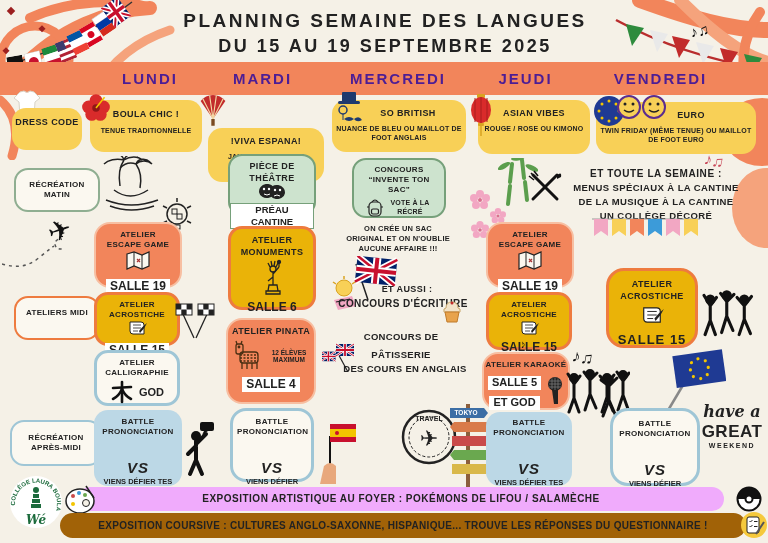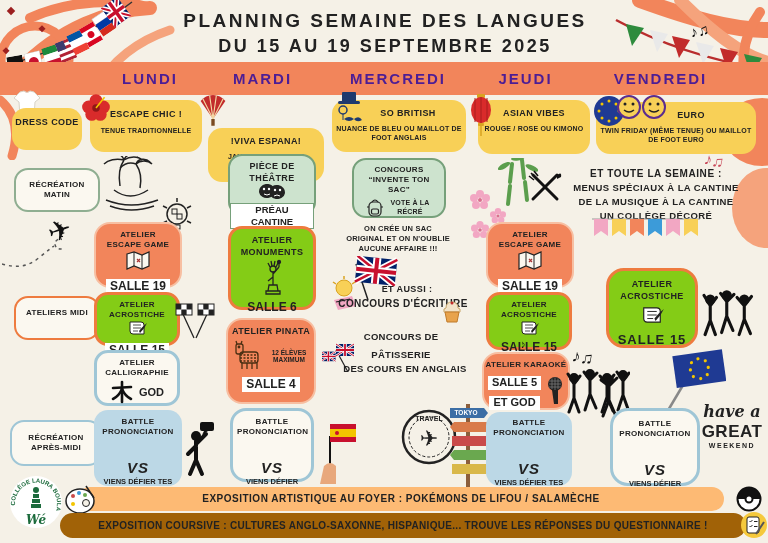--- a/index.html
+++ b/index.html
@@ -5,21 +5,21 @@
   html,body{margin:0;padding:0;background:#888;}
   .poster{position:relative;width:768px;height:543px;background:#F5F1E7;overflow:hidden;
           font-family:"Liberation Sans",sans-serif;color:#222;}
   .abs{position:absolute;}
   .ctr{text-align:center;}
   .b{font-weight:bold;}
   .box{position:absolute;box-sizing:border-box;text-align:center;border-radius:12px;}
   .yellow{background:#F8D057;border-radius:14px;}
   .greenb{background:#CDE3CE;border:2px solid #76A07A;border-radius:14px;}
   .orfill{background:#F2855B;border:2px solid #F7BFA2;border-radius:16px;}
-  .orline{background:#84cc16;border:3px solid #EE7B3F;border-radius:14px;}
+  .orline{background:#eab308;border:3px solid #EE7B3F;border-radius:14px;}
   .bluline{background:#FBF8F0;border:3px solid #9FC6D6;border-radius:14px;}
   .blufill{background:#BCD8E6;border-radius:14px;}
   .chip{display:inline-block;background:#fff;padding:0 4px;font-weight:bold;color:#222;line-height:1.25;}
   .t8{font-size:8px;font-weight:bold;letter-spacing:.3px;line-height:1.25;}
   .t7{font-size:7px;font-weight:bold;letter-spacing:.2px;line-height:1.3;}
   .t9{font-size:9px;font-weight:bold;letter-spacing:.4px;line-height:1.3;}
   .day{position:absolute;top:0;height:33px;line-height:33px;font-size:15px;font-weight:bold;
        letter-spacing:2px;text-align:center;color:#4c1d95;}
   .vs{font-size:15px;font-weight:900;font-style:italic;letter-spacing:1px;line-height:1.1;margin-top:23px;}
   .battle-ch{font-size:7.5px;font-weight:bold;line-height:1.35;}
@@ -139,21 +139,21 @@
     <span>ATELIERS MIDI</span>
   </div>
   <div class="box t8" style="left:14px;top:168px;width:86px;height:44px;padding:10px 4px 0;background:#FBF8F0;border:2px solid #8FAE91;border-radius:14px;">
     <span>RÉCRÉATION MATIN</span>
   </div>
   <div class="box t8" style="left:10px;top:420px;width:92px;height:46px;padding:11px 4px 0;background:#FBF8F0;border:2px solid #9FC6D6;border-radius:14px;">
     <span>RÉCRÉATION APRÈS-MIDI</span>
   </div>
 
   <div class="box yellow" style="left:90px;top:100px;width:112px;height:52px;padding-top:9px;">
-    <div class="t9">ESCAPE CHIC !</div>
+    <div class="t9">BOULA CHIC !</div>
     <div class="t7" style="margin-top:5px;">TENUE TRADITIONNELLE</div>
   </div>
   <svg class="abs" style="left:80px;top:92px;" width="32" height="32" viewBox="0 0 30 30">
     <g fill="#D92B2B">
         <circle cx="15" cy="8" r="6"></circle>
         <circle cx="8" cy="14" r="6"></circle>
         <circle cx="22" cy="14" r="6"></circle>
         <circle cx="11" cy="21" r="6"></circle>
         <circle cx="19" cy="21" r="6"></circle>
       </g>
@@ -650,21 +650,21 @@
     <div class="vs">VS</div>
     <div class="battle-ch" style="padding:0 8px;">VIENS DÉFIER TES PROFS !</div>
   </div>
 
   <div class="abs ctr" style="left:700px;top:402px;width:64px;">
     <div style="font-family:'DejaVu Serif',serif;font-style:italic;font-weight:bold;font-size:16px;">have a</div>
     <div class="b" style="font-size:17px;letter-spacing:.5px;margin-top:1px;">GREAT</div>
     <div class="b" style="font-size:7px;letter-spacing:1.5px;">WEEKEND</div>
   </div>
 
-  <div class="abs" style="left:78px;top:487px;width:646px;height:24px;background:#fdba74;border-radius:12px;">
+  <div class="abs" style="left:78px;top:487px;width:646px;height:24px;background:#f0abfc;border-radius:12px;">
     <div class="b ctr" style="font-size:10px;line-height:24px;letter-spacing:.5px;">EXPOSITION ARTISTIQUE AU FOYER : POKÉMONS DE LIFOU / SALAMÈCHE</div>
   </div>
   <svg class="abs" style="left:64px;top:484px;" width="34" height="32" viewBox="0 0 34 32">
     <ellipse cx="16" cy="17" rx="14" ry="12" fill="#fff" stroke="#222" stroke-width="1.5"></ellipse>
     <circle cx="22" cy="19" r="3.5" fill="#F5F1E7" stroke="#222"></circle>
     <g>
         <circle cx="9" cy="12" r="2" fill="#C94A4A"></circle>
         <circle cx="15" cy="9" r="2" fill="#3C9BD9"></circle>
         <circle cx="21" cy="11" r="2" fill="#6AA84F"></circle>
         <circle cx="9" cy="20" r="2" fill="#F3C500"></circle>

